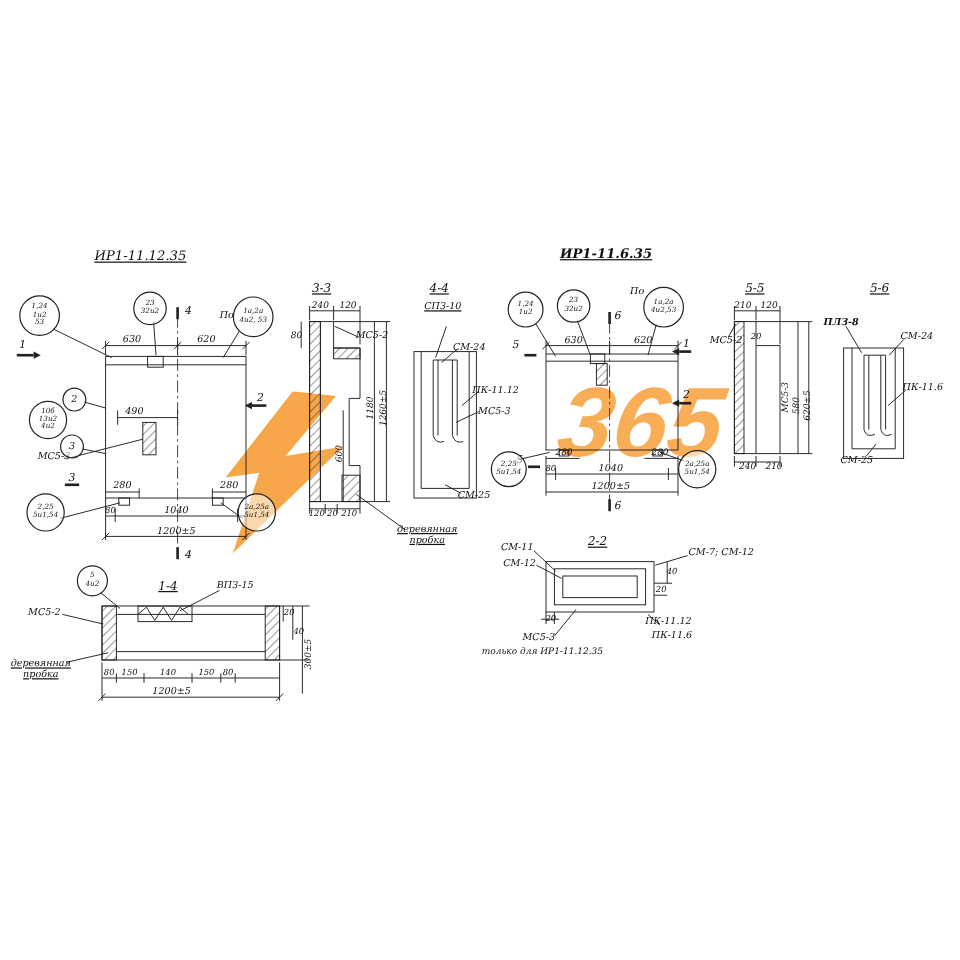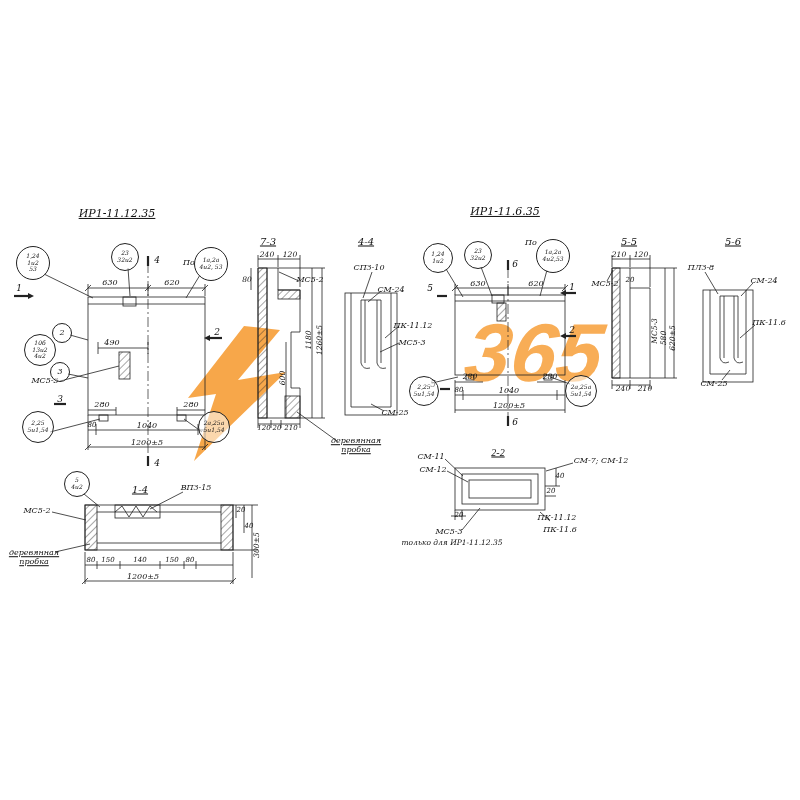--- a/index.html
+++ b/index.html
@@ -236,27 +236,27 @@
     <line x1="545" y1="496" x2="556" y2="496"></line>
     <line x1="540" y1="512" x2="550" y2="521"></line>
     <line x1="462" y1="530" x2="480" y2="508"></line>
     <line x1="455" y1="510" x2="455" y2="520"></line>
     <line x1="462" y1="510" x2="462" y2="520"></line>
     <line x1="451" y1="516" x2="466" y2="516"></line>
   </svg>
 
   <div id="label-layer">
       <div class="lbl und" style="left: 117px; top: 214px; font-size: 11px; transform: translate(-50%, -50%);">ИР1-11.12.35</div>
-      <div class="lbl und" style="left: 505px; top: 212px; font-size: 11px; transform: translate(-50%, -50%);">ИР1-11.6.35</div>
-      <div class="lbl und" style="left: 268px; top: 241px; font-size: 10px; transform: translate(-50%, -50%);">7-3</div>
+      <div class="lbl und" style="left: 505px; top: 212px; font-size: 11px; transform: translate(-50%, -50%); font-weight: bold;">ИР1-11.6.35</div>
+      <div class="lbl und" style="left: 268px; top: 241px; font-size: 10px; transform: translate(-50%, -50%);">3-3</div>
       <div class="lbl und" style="left: 366px; top: 241px; font-size: 10px; transform: translate(-50%, -50%);">4-4</div>
       <div class="lbl und" style="left: 629px; top: 241px; font-size: 10px; transform: translate(-50%, -50%);">5-5</div>
       <div class="lbl und" style="left: 733px; top: 241px; font-size: 10px; transform: translate(-50%, -50%);">5-6</div>
       <div class="lbl und" style="left: 140px; top: 489px; font-size: 10px; transform: translate(-50%, -50%);">1-4</div>
-      <div class="lbl und" style="left: 498px; top: 452px; font-size: 10px; transform: translate(-50%, -50%); font-family: Liberation Serif, serif;">2-2</div>
+      <div class="lbl und" style="left: 498px; top: 452px; font-size: 10px; transform: translate(-50%, -50%);">2-2</div>
       <div class="lbl" style="left: 110px; top: 283px; font-size: 8px; transform: translate(-50%, -50%);">630</div>
       <div class="lbl" style="left: 172px; top: 283px; font-size: 8px; transform: translate(-50%, -50%);">620</div>
       <div class="lbl" style="left: 157px; top: 261px; font-size: 9px; transform: translate(-50%, -50%);">4</div>
       <div class="lbl" style="left: 157px; top: 464px; font-size: 9px; transform: translate(-50%, -50%);">4</div>
       <div class="lbl" style="left: 189px; top: 263px; font-size: 8px; transform: translate(-50%, -50%);">По</div>
       <div class="lbl" style="left: 19px; top: 289px; font-size: 9px; transform: translate(-50%, -50%);">1</div>
       <div class="lbl" style="left: 217px; top: 333px; font-size: 9px; transform: translate(-50%, -50%);">2</div>
       <div class="lbl" style="left: 112px; top: 343px; font-size: 8px; transform: translate(-50%, -50%);">490</div>
       <div class="lbl" style="left: 45px; top: 381px; font-size: 8px; transform: translate(-50%, -50%);">МС5-3</div>
       <div class="lbl" style="left: 60px; top: 400px; font-size: 9px; transform: translate(-50%, -50%);">3</div>
@@ -270,21 +270,21 @@
       <div class="lbl" style="left: 247px; top: 280px; font-size: 7.5px; transform: translate(-50%, -50%);">80</div>
       <div class="lbl" style="left: 310px; top: 280px; font-size: 8px; transform: translate(-50%, -50%);">МС5-2</div>
       <div class="lbl" style="left: 309px; top: 340px; font-size: 7.5px; transform: translate(-50%, -50%) rotate(-90deg);">1180</div>
       <div class="lbl" style="left: 320px; top: 340px; font-size: 7.5px; transform: translate(-50%, -50%) rotate(-90deg);">1260±5</div>
       <div class="lbl" style="left: 283px; top: 378px; font-size: 7.5px; transform: translate(-50%, -50%) rotate(-90deg);">600</div>
       <div class="lbl" style="left: 264px; top: 429px; font-size: 7px; transform: translate(-50%, -50%);">120</div>
       <div class="lbl" style="left: 277px; top: 429px; font-size: 7px; transform: translate(-50%, -50%);">20</div>
       <div class="lbl" style="left: 291px; top: 429px; font-size: 7px; transform: translate(-50%, -50%);">210</div>
       <div class="lbl und" style="left: 356px; top: 446px; font-size: 8px; transform: translate(-50%, -50%);">деревянная
 пробка</div>
-      <div class="lbl" style="left: 369px; top: 268px; font-size: 8px; transform: translate(-50%, -50%);">СПЗ-10</div>
+      <div class="lbl" style="left: 369px; top: 256px; font-size: 8px; transform: translate(-50%, -50%); text-decoration: underline;">СПЗ-10</div>
       <div class="lbl" style="left: 391px; top: 290px; font-size: 8px; transform: translate(-50%, -50%);">СМ-24</div>
       <div class="lbl" style="left: 413px; top: 326px; font-size: 8px; transform: translate(-50%, -50%);">ПК-11.12</div>
       <div class="lbl" style="left: 412px; top: 343px; font-size: 8px; transform: translate(-50%, -50%);">МС5-3</div>
       <div class="lbl" style="left: 395px; top: 413px; font-size: 8px; transform: translate(-50%, -50%);">СМ-25</div>
       <div class="lbl" style="left: 531px; top: 243px; font-size: 8px; transform: translate(-50%, -50%);">По</div>
       <div class="lbl" style="left: 515px; top: 265px; font-size: 9px; transform: translate(-50%, -50%);">6</div>
       <div class="lbl" style="left: 515px; top: 423px; font-size: 9px; transform: translate(-50%, -50%);">6</div>
       <div class="lbl" style="left: 478px; top: 284px; font-size: 8px; transform: translate(-50%, -50%);">630</div>
       <div class="lbl" style="left: 536px; top: 284px; font-size: 8px; transform: translate(-50%, -50%);">620</div>
       <div class="lbl" style="left: 430px; top: 289px; font-size: 9px; transform: translate(-50%, -50%);">5</div>
@@ -298,21 +298,21 @@
       <div class="lbl" style="left: 509px; top: 391px; font-size: 8px; transform: translate(-50%, -50%);">1040</div>
       <div class="lbl" style="left: 509px; top: 406px; font-size: 8px; transform: translate(-50%, -50%);">1200±5</div>
       <div class="lbl" style="left: 619px; top: 255px; font-size: 7.5px; transform: translate(-50%, -50%);">210</div>
       <div class="lbl" style="left: 641px; top: 255px; font-size: 7.5px; transform: translate(-50%, -50%);">120</div>
       <div class="lbl" style="left: 630px; top: 281px; font-size: 7px; transform: translate(-50%, -50%);">20</div>
       <div class="lbl" style="left: 655px; top: 331px; font-size: 7.5px; transform: translate(-50%, -50%) rotate(-90deg);">МС5-3</div>
       <div class="lbl" style="left: 664px; top: 338px; font-size: 7.5px; transform: translate(-50%, -50%) rotate(-90deg);">580</div>
       <div class="lbl" style="left: 673px; top: 338px; font-size: 7.5px; transform: translate(-50%, -50%) rotate(-90deg);">620±5</div>
       <div class="lbl" style="left: 623px; top: 389px; font-size: 7.5px; transform: translate(-50%, -50%);">240</div>
       <div class="lbl" style="left: 645px; top: 389px; font-size: 7.5px; transform: translate(-50%, -50%);">210</div>
-      <div class="lbl" style="left: 701px; top: 268px; font-size: 8px; transform: translate(-50%, -50%);">ПЛЗ-8</div>
+      <div class="lbl" style="left: 701px; top: 268px; font-size: 8px; transform: translate(-50%, -50%); font-weight: bold;">ПЛЗ-8</div>
       <div class="lbl" style="left: 764px; top: 281px; font-size: 8px; transform: translate(-50%, -50%);">СМ-24</div>
       <div class="lbl" style="left: 769px; top: 323px; font-size: 8px; transform: translate(-50%, -50%);">ПК-11.6</div>
       <div class="lbl" style="left: 714px; top: 384px; font-size: 8px; transform: translate(-50%, -50%);">СМ-25</div>
       <div class="lbl" style="left: 196px; top: 488px; font-size: 8px; transform: translate(-50%, -50%);">ВПЗ-15</div>
       <div class="lbl" style="left: 37px; top: 511px; font-size: 8px; transform: translate(-50%, -50%);">МС5-2</div>
       <div class="lbl und" style="left: 34px; top: 558px; font-size: 8px; transform: translate(-50%, -50%);">деревянная
 пробка</div>
       <div class="lbl" style="left: 241px; top: 511px; font-size: 7px; transform: translate(-50%, -50%);">20</div>
       <div class="lbl" style="left: 249px; top: 527px; font-size: 7px; transform: translate(-50%, -50%);">40</div>
       <div class="lbl" style="left: 257px; top: 545px; font-size: 7.5px; transform: translate(-50%, -50%) rotate(-90deg);">300±5</div>

